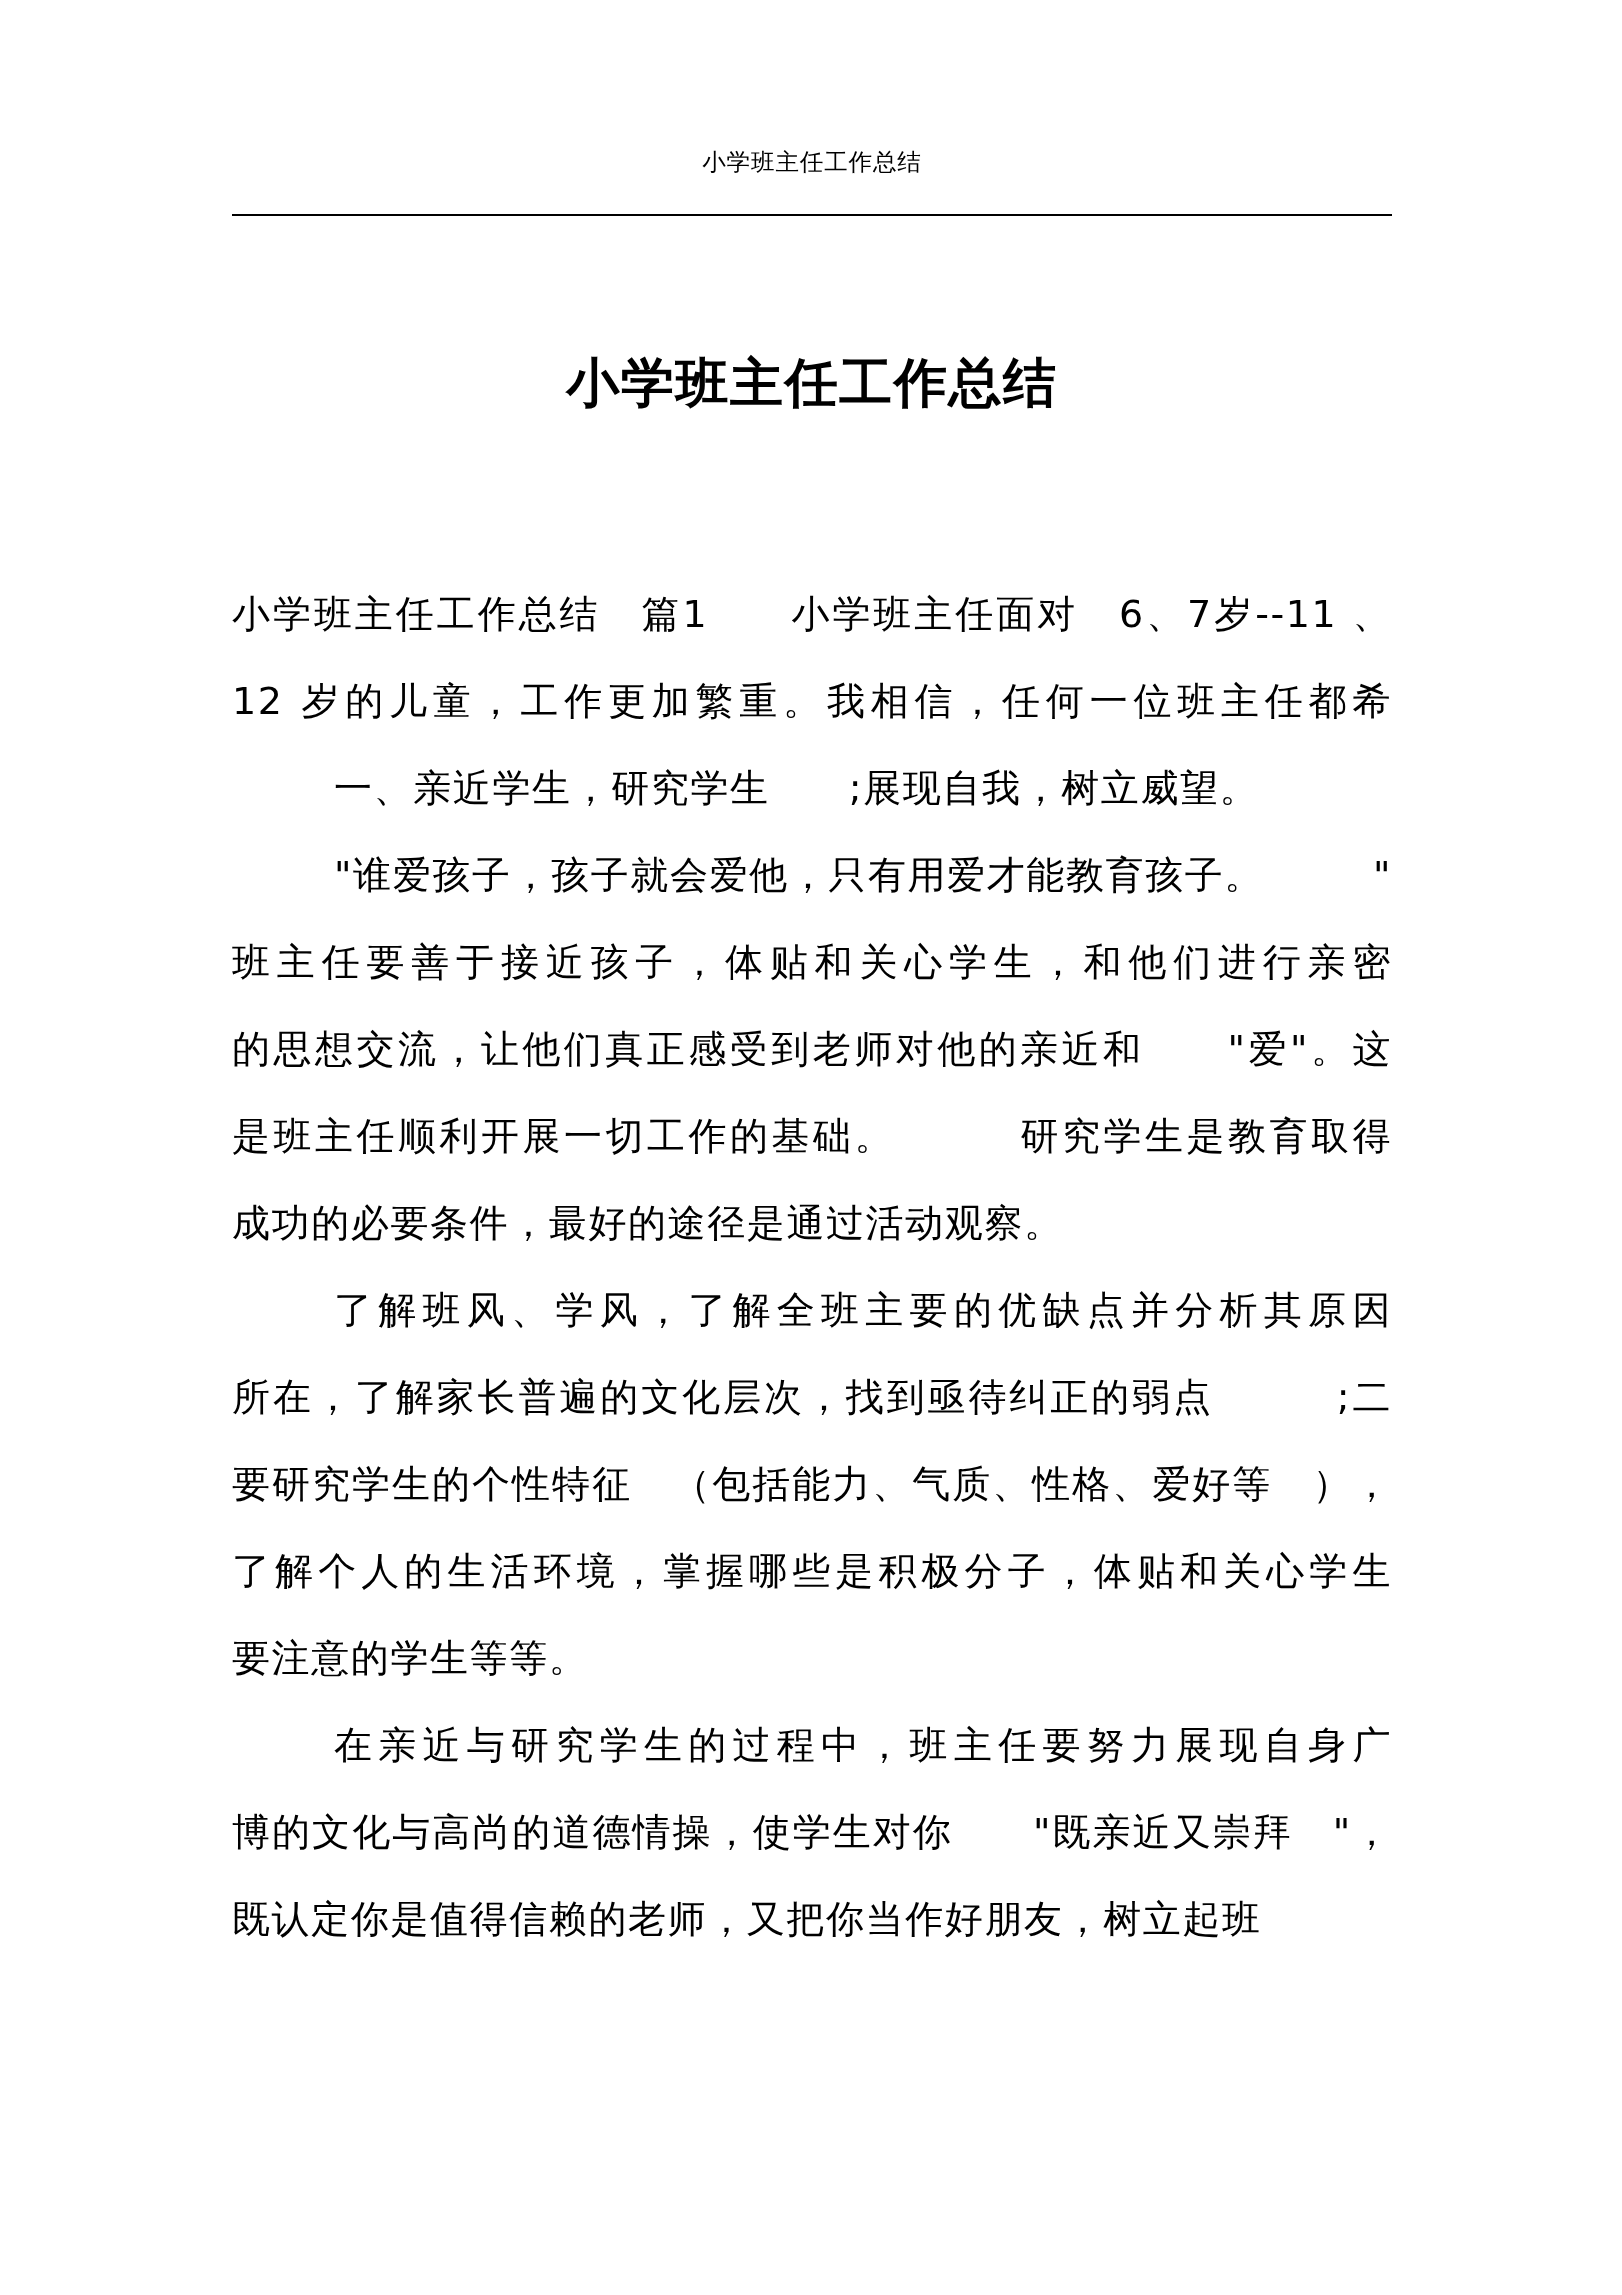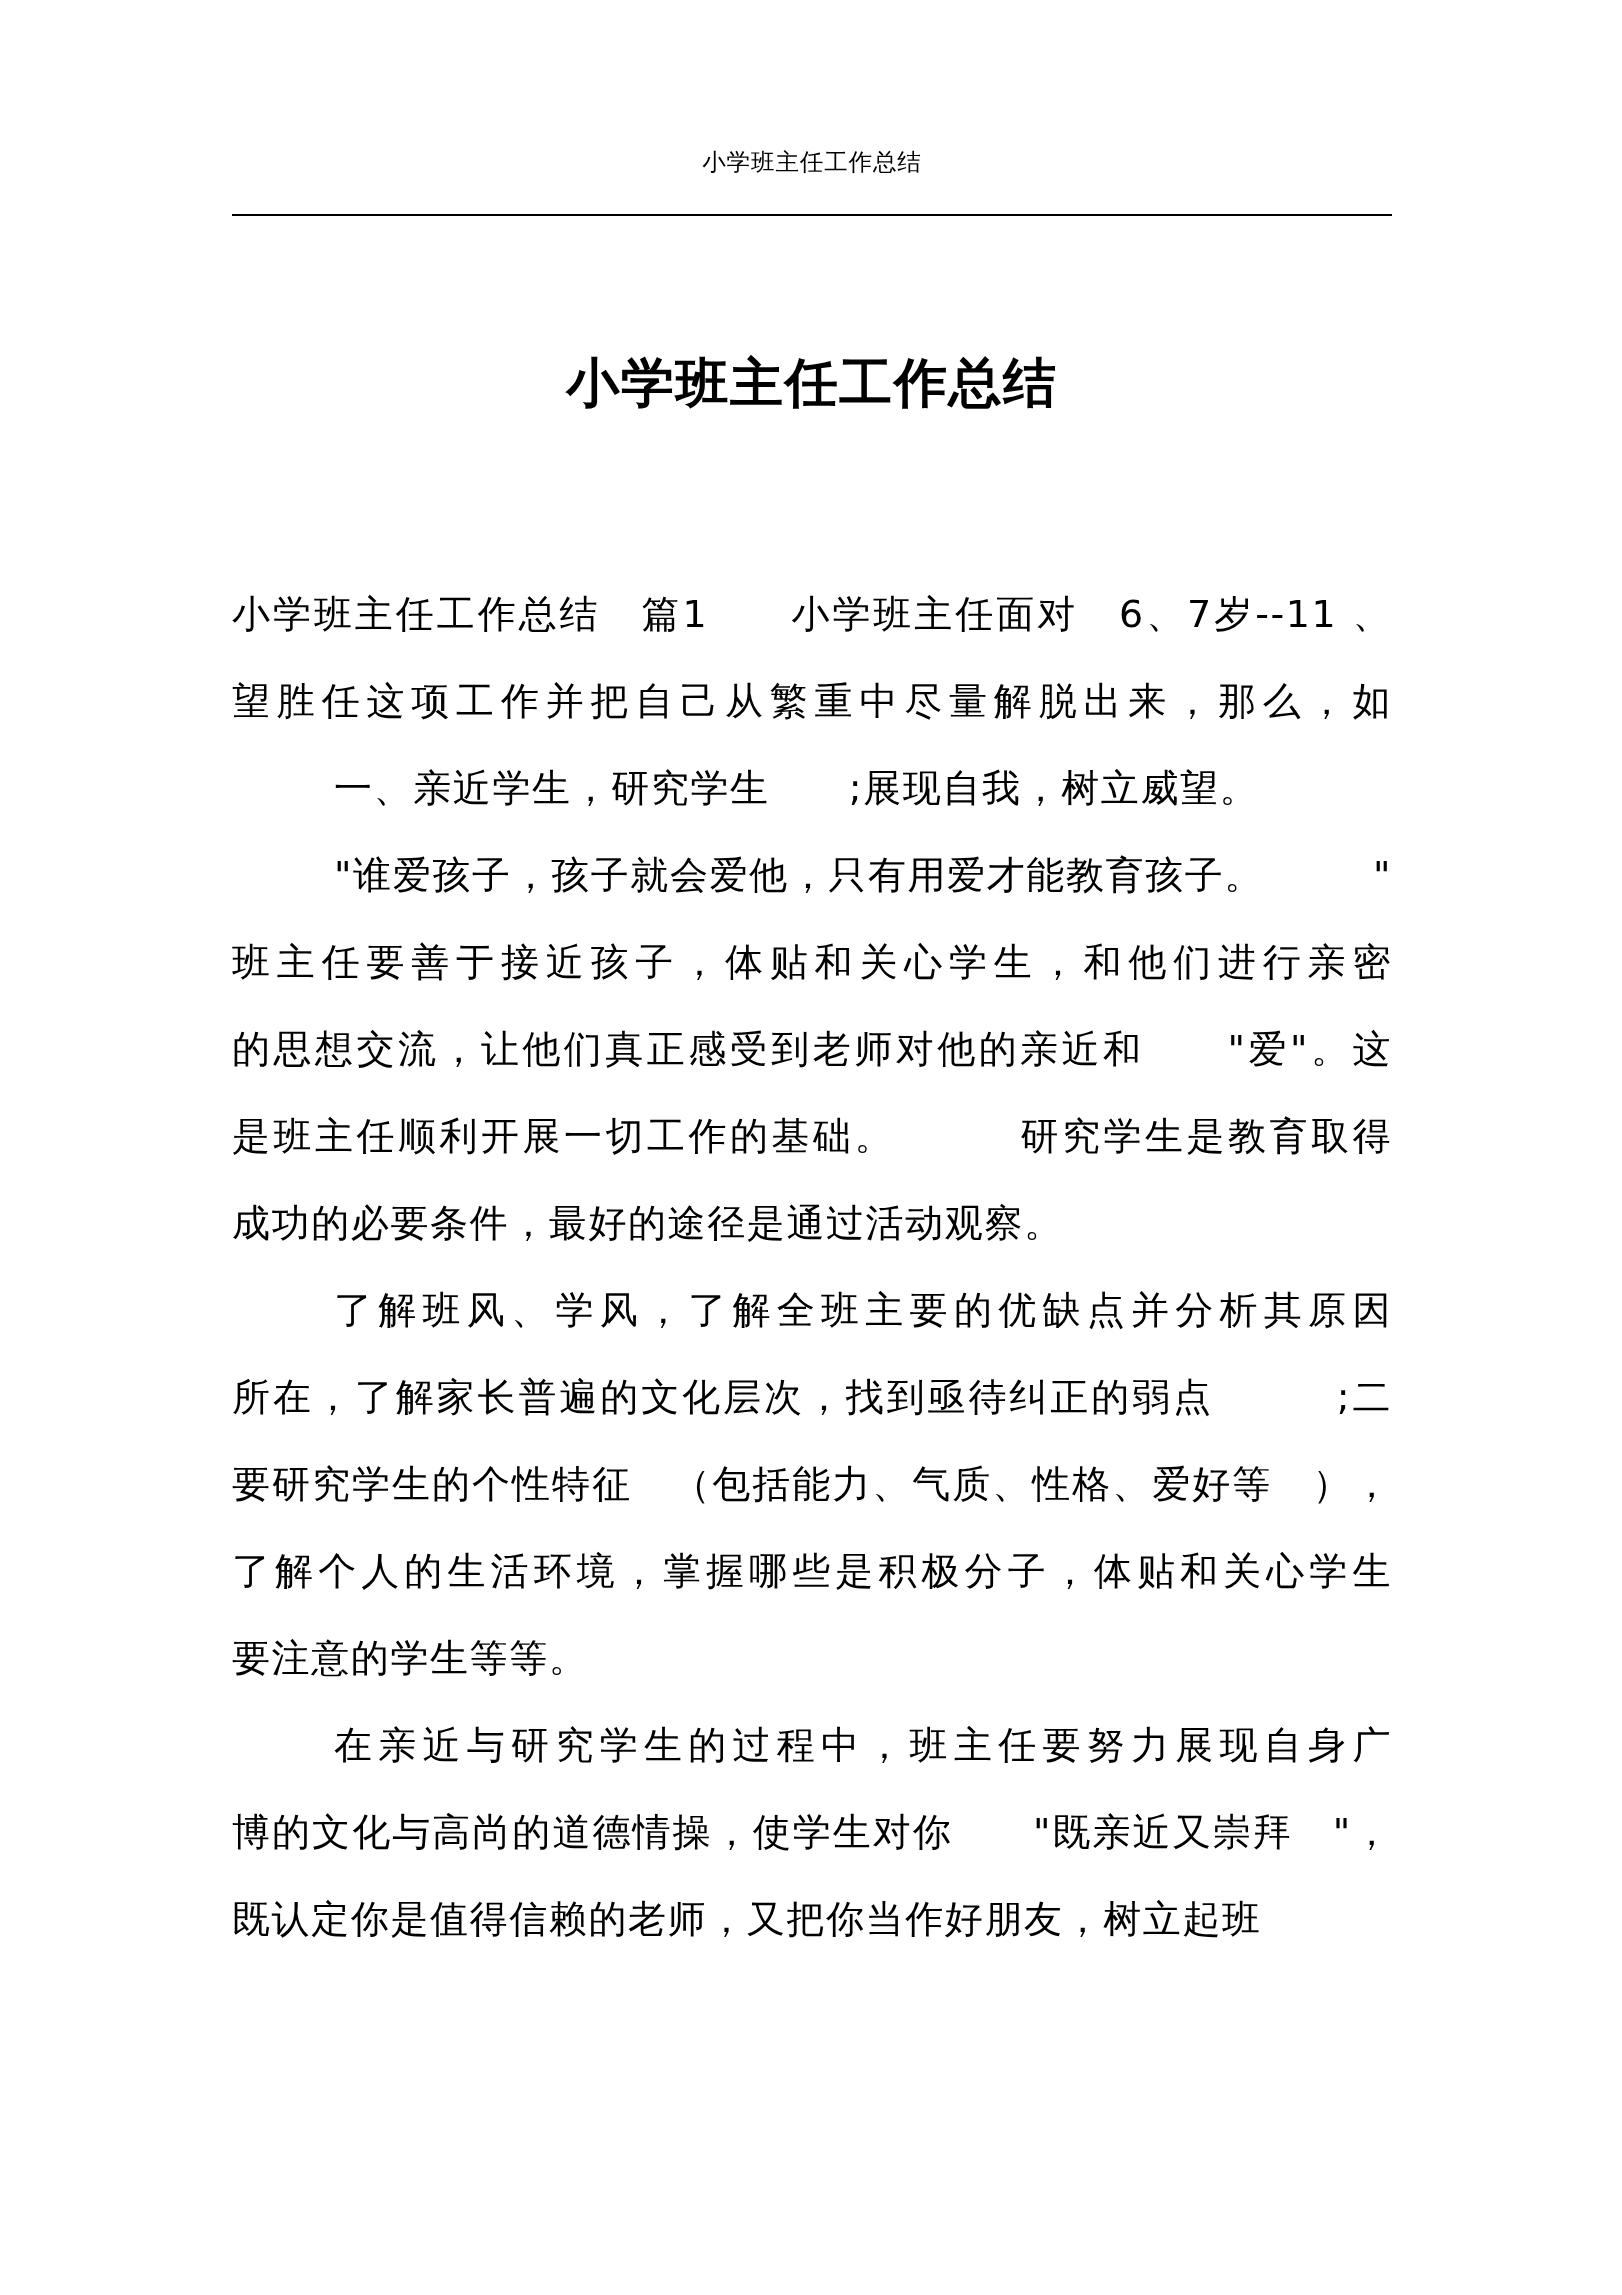--- a/index.html
+++ b/index.html
@@ -78,21 +78,21 @@
 </style>
 </head>
 <body>
 
 <div class="page">
   <div class="doc-header">小学班主任工作总结</div>
   <div class="header-rule"></div>
   <div class="doc-title">小学班主任工作总结</div>
   <div class="doc-body">
       <div class="line justify">小学班主任工作总结　篇1　　小学班主任面对　6、7岁--11 、</div>
-      <div class="line justify">望胜任这项工作并把自己从繁重中尽量解脱出来，那么，如</div>
+      <div class="line justify">12 岁的儿童，工作更加繁重。我相信，任何一位班主任都希</div>
       <div class="line indent">一、亲近学生，研究学生　　;展现自我，树立威望。</div>
       <div class="line indent flexline">
         <span>"谁爱孩子，孩子就会爱他，只有用爱才能教育孩子。</span>
         <span>"</span>
       </div>
       <div class="line justify">班主任要善于接近孩子，体贴和关心学生，和他们进行亲密</div>
       <div class="line justify">的思想交流，让他们真正感受到老师对他的亲近和　　"爱"。这</div>
       <div class="line justify">是班主任顺利开展一切工作的基础。　　　研究学生是教育取得</div>
       <div class="line">成功的必要条件，最好的途径是通过活动观察。</div>
       <div class="line indent justify">了解班风、学风，了解全班主要的优缺点并分析其原因</div>

